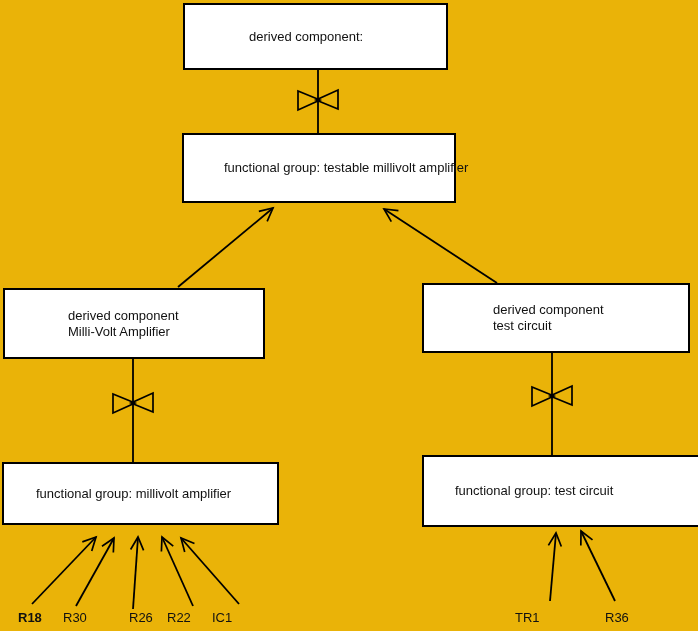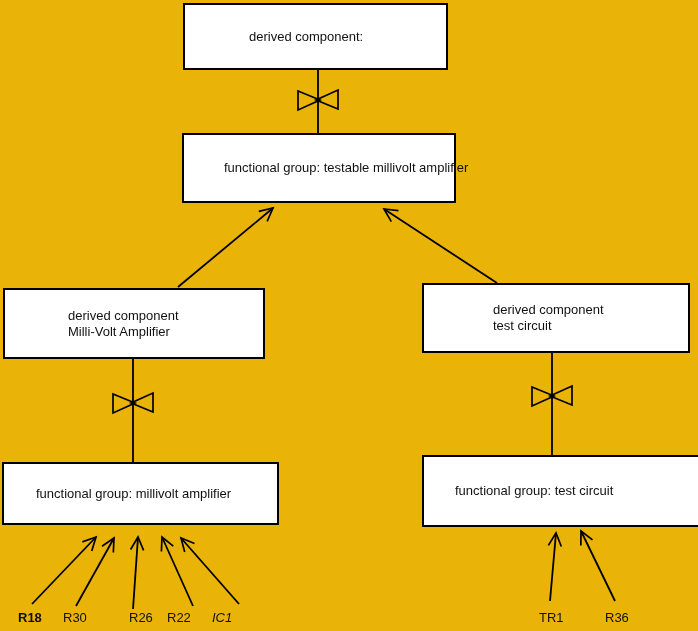--- a/index.html
+++ b/index.html
@@ -40,22 +40,22 @@
     position:absolute;
     top:610px;
     font-size:13px;
     line-height:15px;
     white-space:pre;
   }
   .l-r18{left:18px;font-weight:bold;}
   .l-r30{left:63px;}
   .l-r26{left:117px;margin-left:12px;}
   .l-r22{left:167px;text-align:right;}
-  .l-ic1{left:212px;font-style:italic;}
-  .l-tr1{left:539px;}
+  .l-ic1{left:212px;}
+  .l-tr1{left:515px;}
   .l-r36{left:605px;text-align:right;}
 </style>
 </head>
 <body>
 
 <div class="canvas">
 
   <svg class="overlay" width="698" height="631" viewBox="0 0 698 631" xmlns="http://www.w3.org/2000/svg">
     <defs>
       <marker id="oarrow" markerUnits="userSpaceOnUse" markerWidth="20" markerHeight="20" viewBox="0 0 20 20" refX="16" refY="10" orient="auto">

